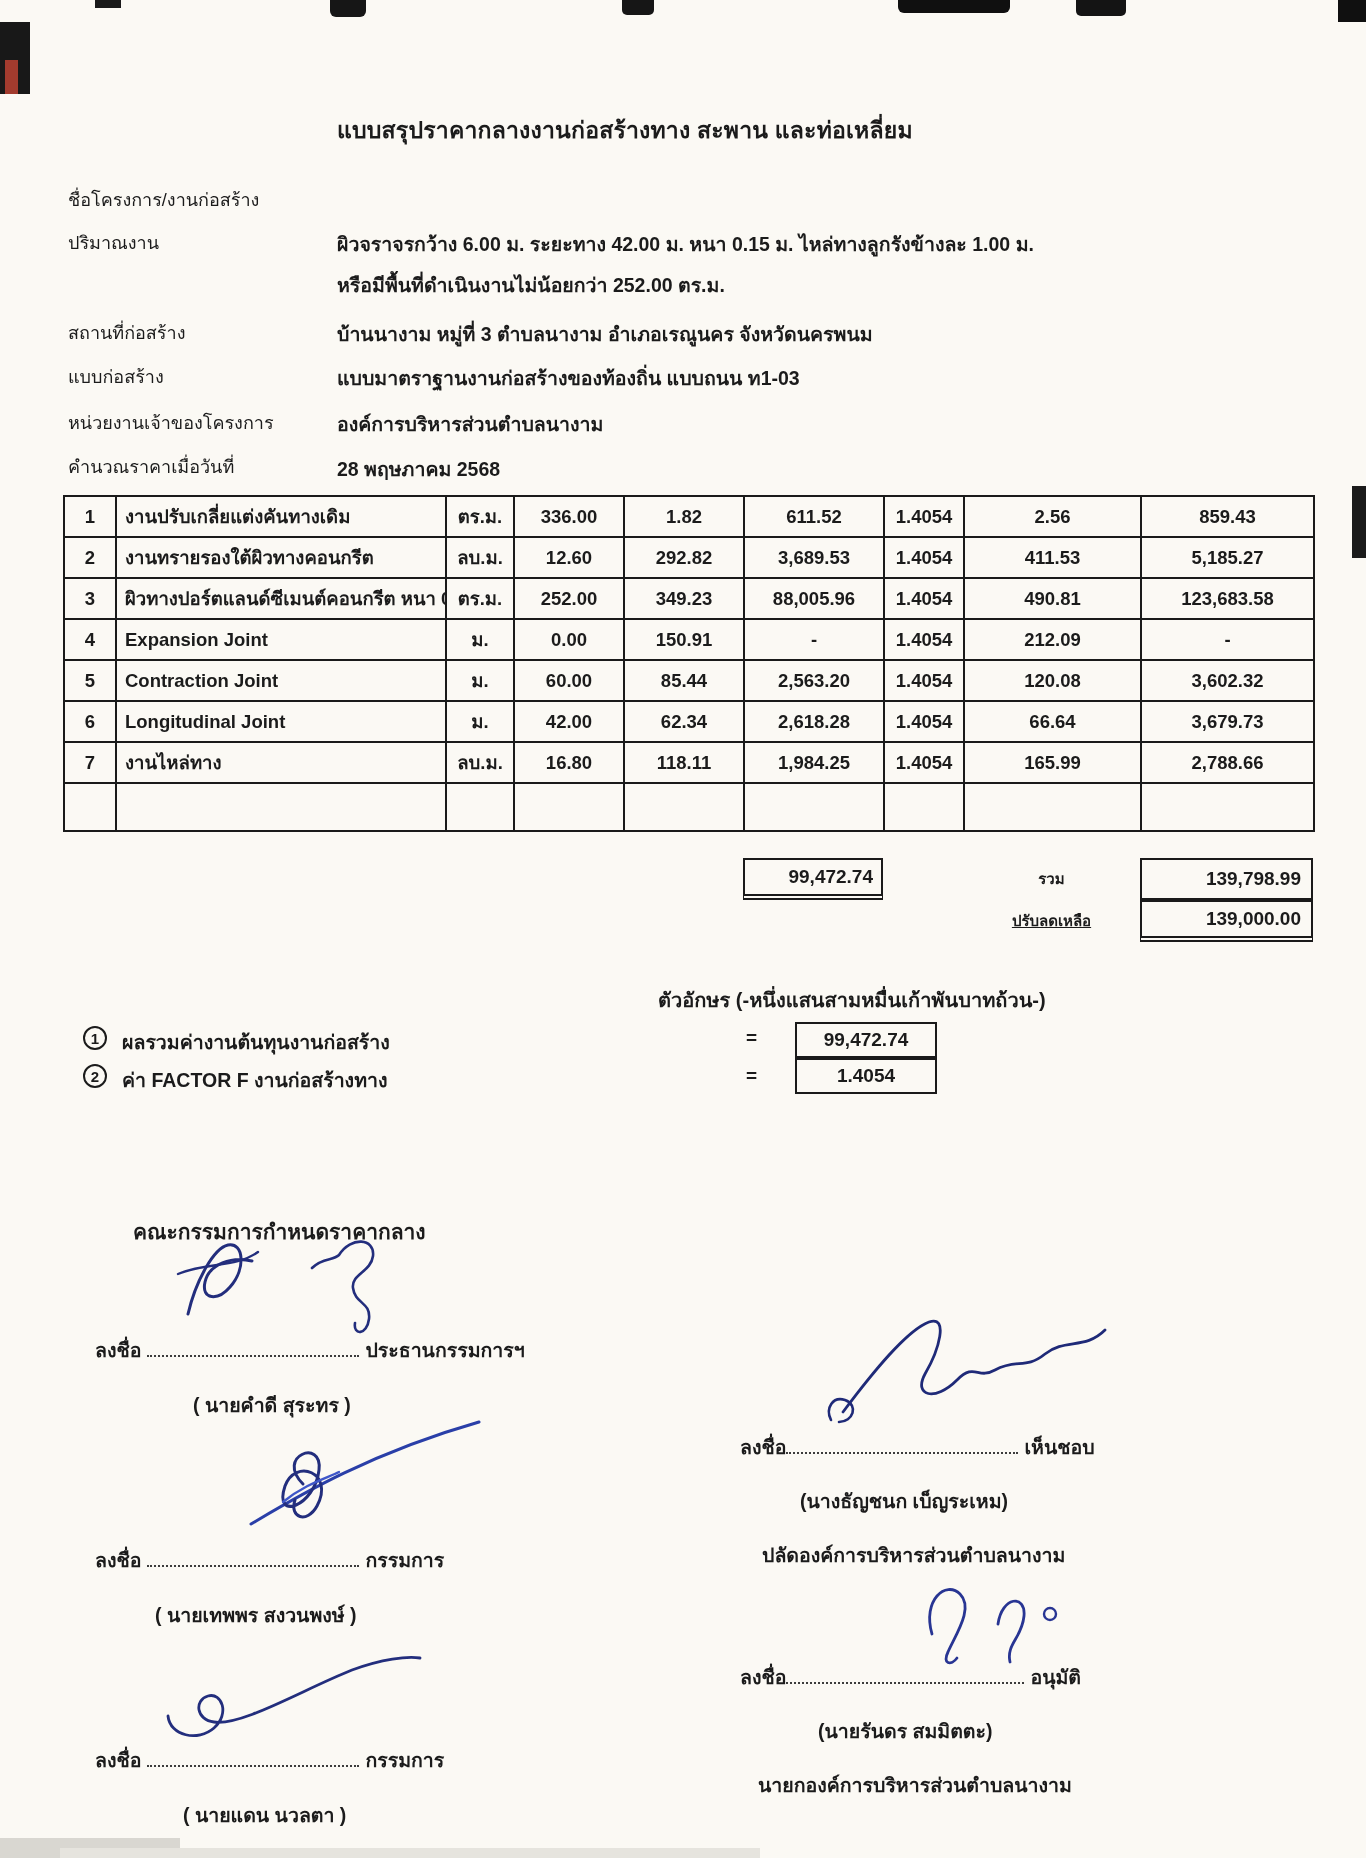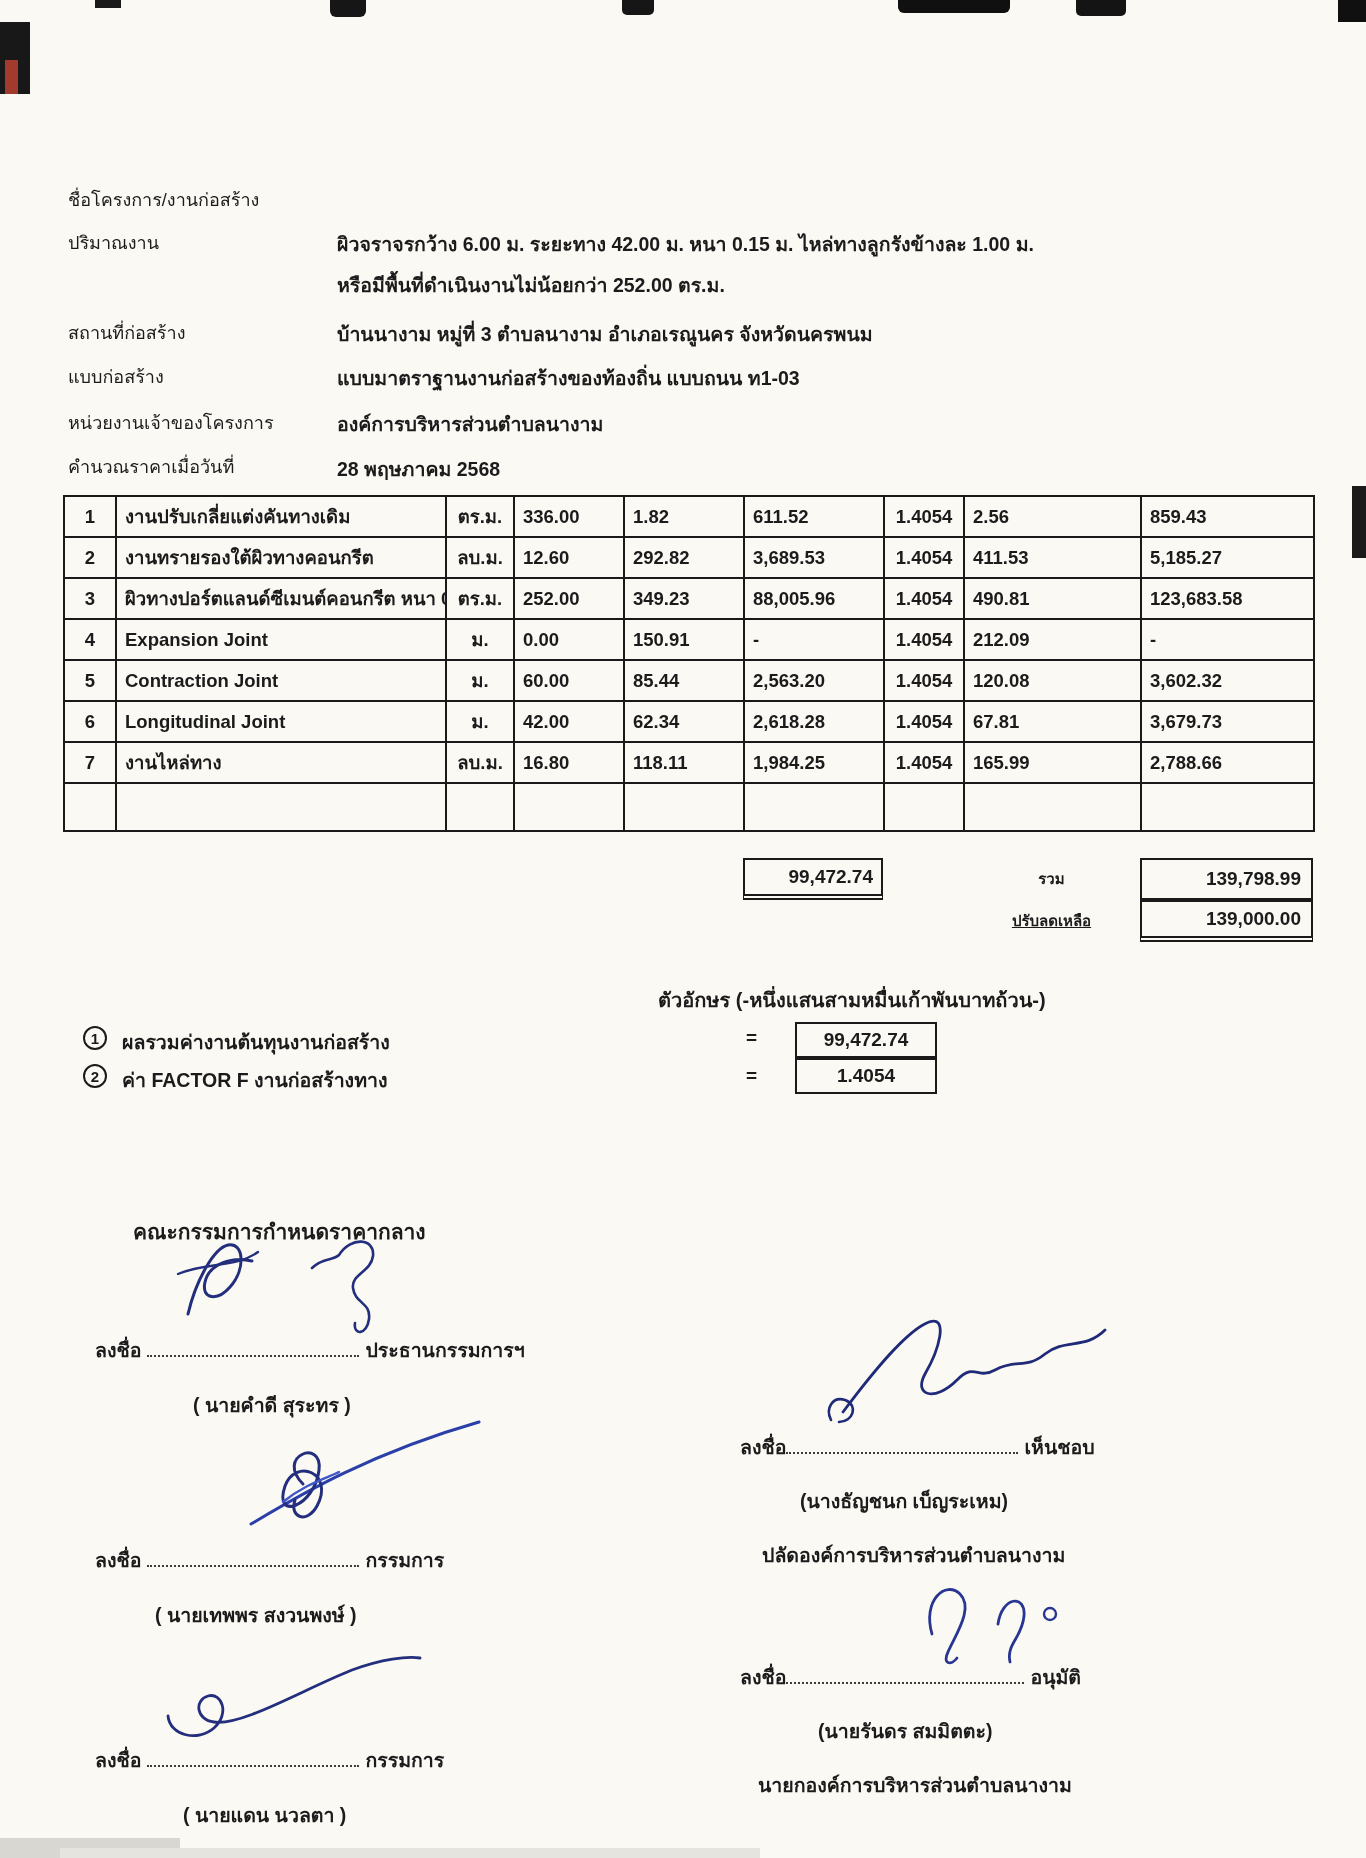--- a/index.html
+++ b/index.html
@@ -17,21 +17,21 @@
   table.cost{border-collapse:collapse;table-layout:fixed;width:1250px;}
   table.cost td,table.cost th{
     border:2px solid #1a1a1a;font-size:18.5px;font-weight:600;
     padding:0 8px;overflow:hidden;white-space:nowrap;
   }
   table.cost th{text-align:center;font-weight:600;height:40px;}
   table.cost td{height:39px;}
   tr.emptyrow td{height:46px;}
   .c-c{text-align:center;}
   .c-l{text-align:left;}
-  .c-r{text-align:left;margin-left:39px;}
+  .c-r{text-align:center;margin-left:39px;}
   sub.fn{font-size:12px;font-weight:600;}
   
   .sumbox{
     border:2px solid #1a1a1a;display:flex;align-items:center;
     font-size:19px;font-weight:600;background:transparent;
   }
   .dbl{border-bottom:6px double #1a1a1a;}
   .sumlabel{display:flex;align-items:center;justify-content:center;
     font-size:15px;font-weight:700;}
   .words{font-size:20px;font-weight:700;}
@@ -70,20 +70,21 @@
   <div class="art" style="left:95px;top:0;width:26px;height:8px;background:#1a1a1a;"></div>
   <div class="art" style="left:330px;top:0;width:36px;height:17px;background:#161616;border-radius:0 0 6px 6px;"></div>
   <div class="art" style="left:622px;top:0;width:32px;height:15px;background:#161616;border-radius:0 0 5px 5px;"></div>
   <div class="art" style="left:898px;top:0;width:112px;height:13px;background:#101010;border-radius:0 0 6px 6px;"></div>
   <div class="art" style="left:1076px;top:0;width:50px;height:16px;background:#141414;border-radius:0 0 5px 5px;"></div>
   <div class="art" style="left:1338px;top:0;width:28px;height:22px;background:#101010;"></div>
   <div class="art" style="left:1352px;top:486px;width:14px;height:72px;background:#1b1b1b;"></div>
   <div class="art" style="left:0;top:1838px;width:180px;height:20px;background:#d9d7d1;"></div>
   <div class="art" style="left:60px;top:1848px;width:700px;height:10px;background:#e6e4de;"></div>
 
+  <div class="abs title" style="left:337px;top:112px;">แบบสรุปราคากลางงานก่อสร้างทาง  สะพาน  และท่อเหลี่ยม</div>
 
   <div class="abs flabel" style="left:68px;top:185px;">ชื่อโครงการ/งานก่อสร้าง</div>
 
   <div class="abs flabel" style="left:68px;top:228px;">ปริมาณงาน</div>
   <div class="abs fvalue" style="left:337px;top:229px;">ผิวจราจรกว้าง 6.00 ม. ระยะทาง 42.00 ม. หนา 0.15 ม. ไหล่ทางลูกรังข้างละ 1.00 ม.</div>
   <div class="abs fvalue" style="left:337px;top:270px;">หรือมีพื้นที่ดำเนินงานไม่น้อยกว่า  252.00  ตร.ม.</div>
 
   <div class="abs flabel" style="left:68px;top:318px;">สถานที่ก่อสร้าง</div>
   <div class="abs fvalue" style="left:337px;top:319px;">บ้านนางาม  หมู่ที่ 3  ตำบลนางาม  อำเภอเรณูนคร  จังหวัดนครพนม</div>
 
@@ -166,21 +167,21 @@
         <td class="c-r">3,602.32</td>
       </tr>
       <tr>
         <td class="c-c">6</td>
         <td class="c-l">Longitudinal  Joint</td>
         <td class="c-c">ม.</td>
         <td class="c-r">42.00</td>
         <td class="c-r">62.34</td>
         <td class="c-r">2,618.28</td>
         <td class="c-c">1.4054</td>
-        <td class="c-r">67.81</td>
+        <td class="c-r">66.64</td>
         <td class="c-r">3,679.73</td>
       </tr>
       <tr>
         <td class="c-c">7</td>
         <td class="c-l">งานไหล่ทาง</td>
         <td class="c-c">ลบ.ม.</td>
         <td class="c-r">16.80</td>
         <td class="c-r">118.11</td>
         <td class="c-r">1,984.25</td>
         <td class="c-c">1.4054</td>

